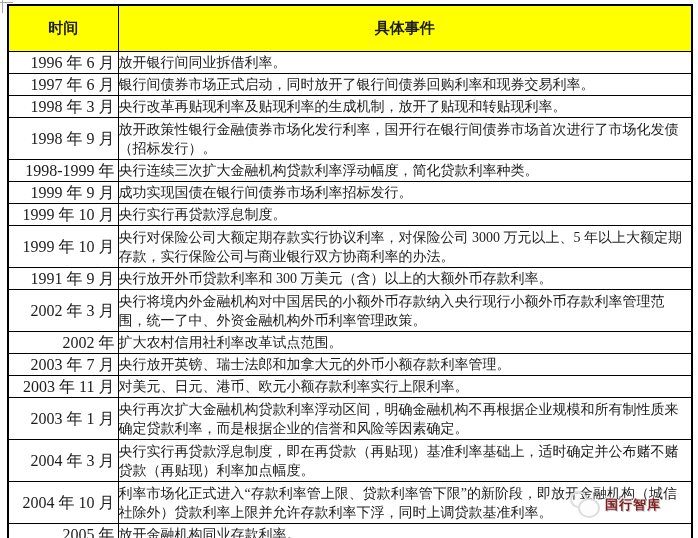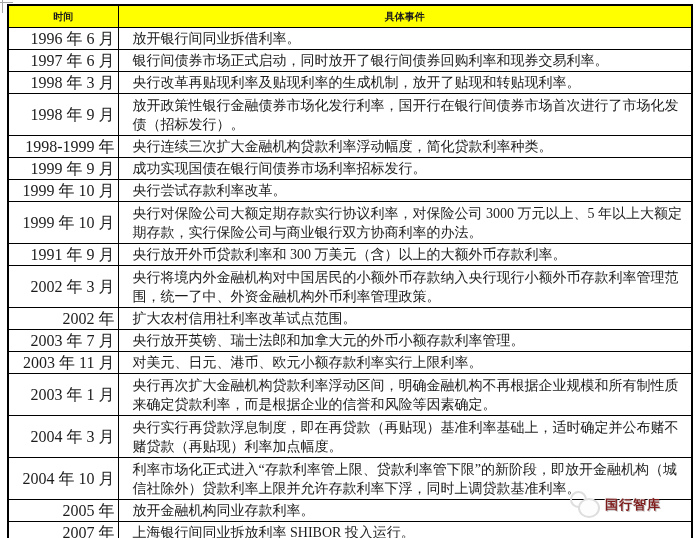--- a/index.html
+++ b/index.html
@@ -18,38 +18,38 @@
   table{
     border-collapse:collapse;
     table-layout:fixed;
     width:684px;
     border:2px solid #000;
   }
   th,td{border:1px solid #000;overflow:hidden;}
   th{
     background:#ffff00;
     font-weight:bold;
-    font-size:10px;
+    font-size:15px;
     height:21px;
     text-align:center;
-    padding:0;
+    padding:12px;
   }
   td{
     font-size:14px;
     line-height:19px;
     vertical-align:middle;
     padding:1px 4px;
   }
   td.time-cell{
     text-align:right;
     white-space:nowrap;
     padding-right:3px;
     font-size:16px;
   }
-  td.event-cell{padding-left:14px;padding-right:5px;margin-top:11px;}
+  td.event-cell{padding-left:0;padding-right:5px;margin-top:11px;}
   tr.h1 td{height:19px;}
   tr.h2 td{height:39px;}
 
   .watermark{
     position:absolute;
     left:568px;top:490px;
     display:flex;align-items:center;
     color:#d6d6d6;
     pointer-events:none;
   }
@@ -109,21 +109,21 @@
         <tr class="h1">
           <td class="time-cell">1998-1999 年</td>
           <td class="event-cell">央行连续三次扩大金融机构贷款利率浮动幅度，简化贷款利率种类。</td>
         </tr>
         <tr class="h1">
           <td class="time-cell">1999 年 9 月</td>
           <td class="event-cell">成功实现国债在银行间债券市场利率招标发行。</td>
         </tr>
         <tr class="h1">
           <td class="time-cell">1999 年 10 月</td>
-          <td class="event-cell">央行尝试存款利率改革。</td>
+          <td class="event-cell">央行实行再贷款浮息制度。</td>
         </tr>
         <tr class="h2">
           <td class="time-cell">1999 年 10 月</td>
           <td class="event-cell">央行对保险公司大额定期存款实行协议利率，对保险公司 3000 万元以上、5 年以上大额定期存款，实行保险公司与商业银行双方协商利率的办法。</td>
         </tr>
         <tr class="h1">
           <td class="time-cell">1991 年 9 月</td>
           <td class="event-cell">央行放开外币贷款利率和 300 万美元（含）以上的大额外币存款利率。</td>
         </tr>
         <tr class="h2">

